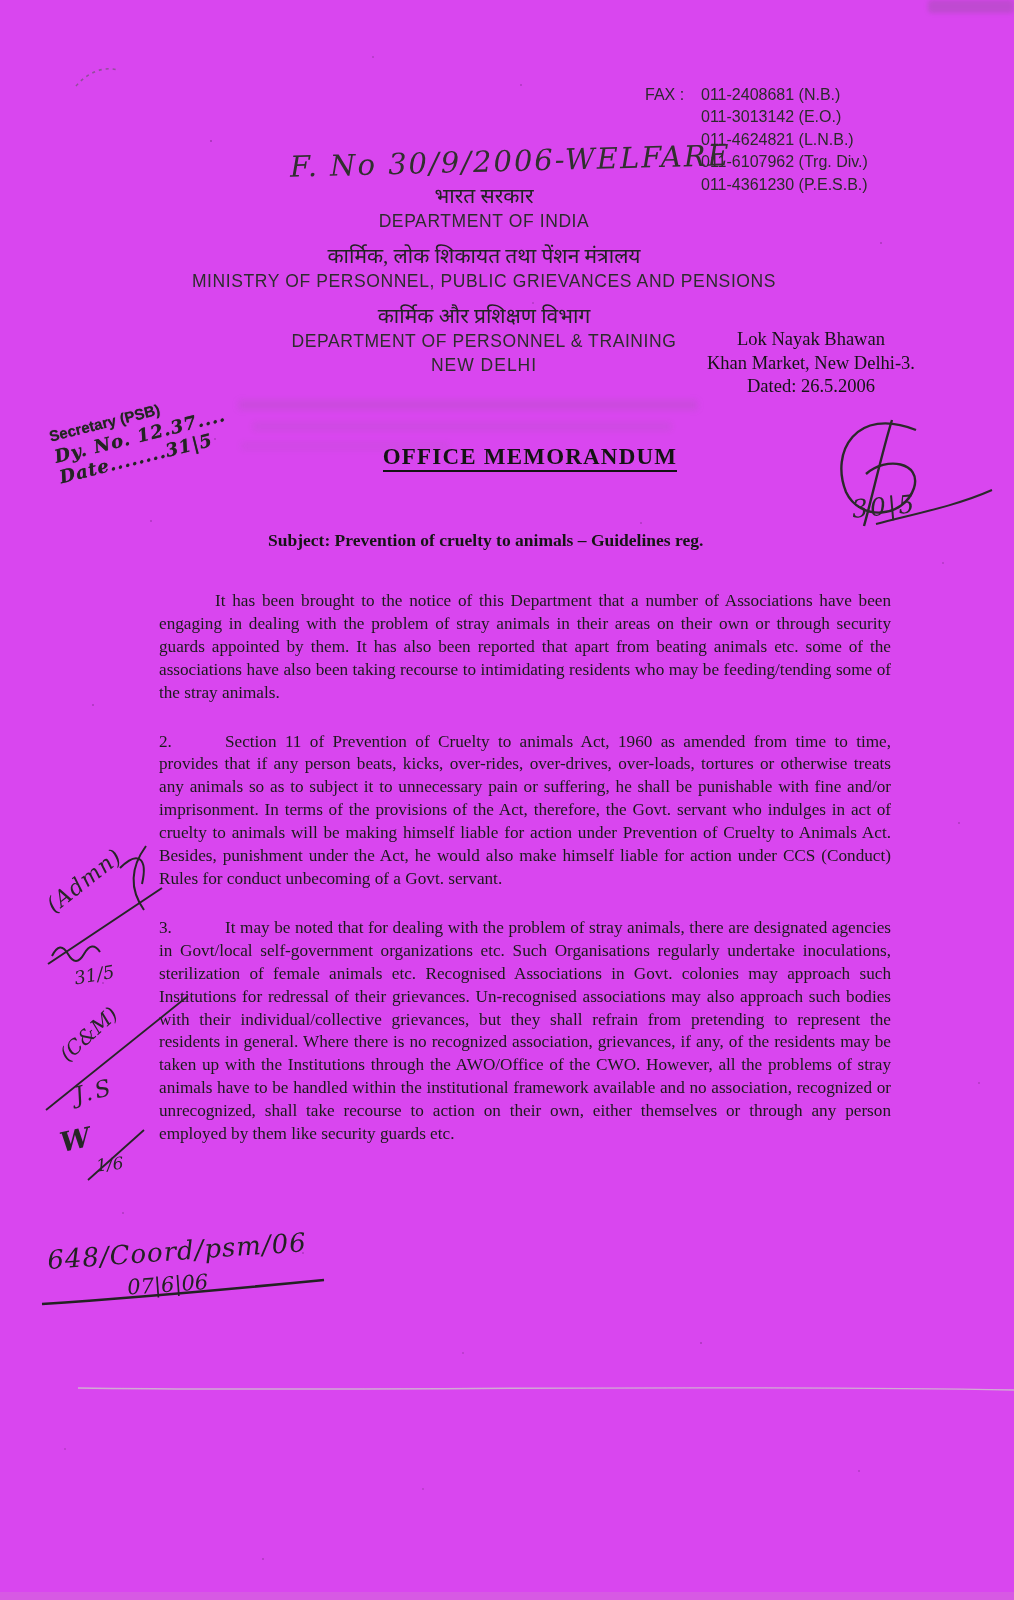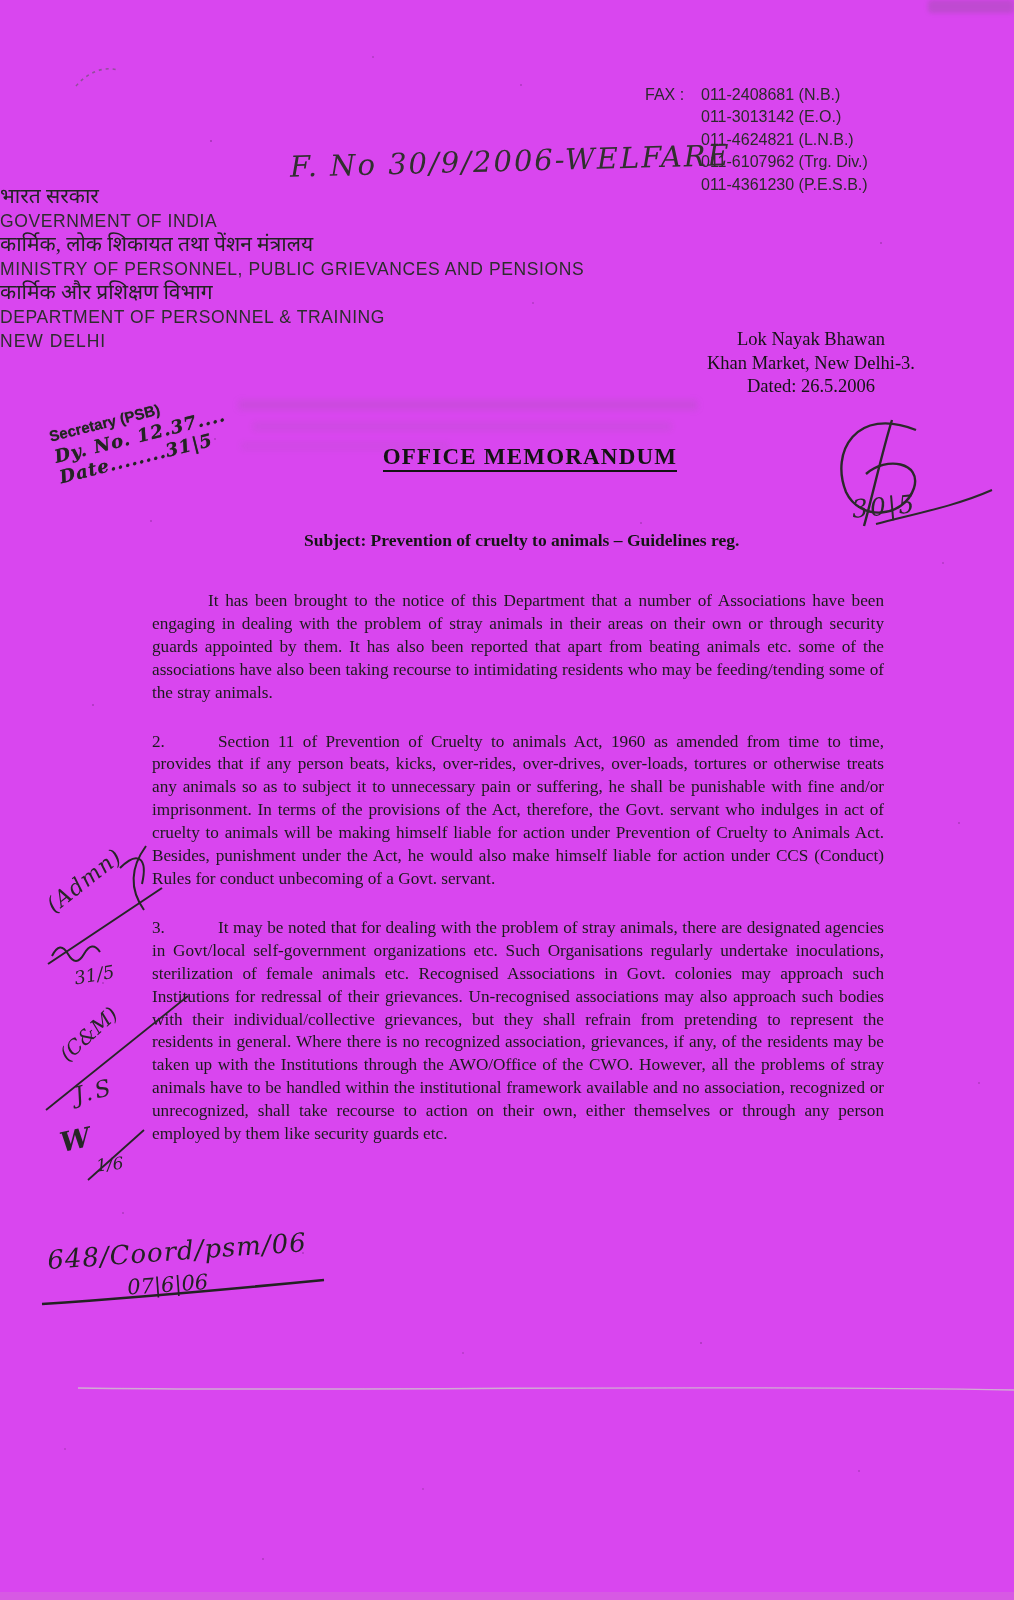--- a/index.html
+++ b/index.html
@@ -29,43 +29,43 @@
   .fax{position:absolute;left:645px;top:84px;font-family:"Liberation Sans",sans-serif;
        font-size:16px;line-height:22.4px;color:#2b2b2b;white-space:nowrap;}
   .fax-row{display:flex;}
   .fax-label{display:inline-block;width:56px;}
 
   
   .fno{position:absolute;left:290px;top:144px;font-family:"DejaVu Serif",serif;font-style:italic;
        font-size:29px;letter-spacing:2px;color:#30302e;transform:rotate(-1.5deg);white-space:nowrap;}
 
   
-  .letterhead{position:absolute;left:0;top:184px;width:968px;color:#222;}
+  .letterhead{position:absolute;left:0;top:184px;width:968px;text-align:center;color:#222;}
   .lh-hi{font-family:"Liberation Serif",serif;font-size:21px;line-height:24px;}
   .lh-en{font-family:"Liberation Sans",sans-serif;font-size:17.5px;line-height:21px;margin-top:3px;letter-spacing:.6px;color:#2d2d2d;}
   .lh-en.wide{letter-spacing:1px;}
-  .lh-gap{margin-top:0;}
+  .lh-gap{margin-top:12px;}
 
   
   .addr{position:absolute;right:124px;top:328px;text-align:center;font-size:18.5px;line-height:23.5px;color:#141414;}
 
   
   .stamp{position:absolute;left:52px;top:404px;transform:rotate(-14deg);
          font-family:"Liberation Sans",sans-serif;font-weight:bold;color:#232323;
          font-size:15px;line-height:21px;text-shadow:0 0 .7px #444;white-space:nowrap;}
   .stamp .hw{font-family:"DejaVu Serif",serif;font-style:italic;font-size:18px;letter-spacing:1px;}
 
   
   .memo-title{position:absolute;left:0;top:444px;width:1060px;text-align:center;}
   .memo-title span{font-weight:bold;font-size:23px;letter-spacing:1.2px;color:#131313;
        border-bottom:2.5px solid #131313;padding-bottom:1px;}
-  .subject{position:absolute;left:268px;top:530px;font-weight:bold;font-size:17.5px;color:#151515;white-space:nowrap;margin-left:36px;}
-
-  
-  .body-text{position:absolute;left:152px;top:590px;width:732px;font-size:17.2px;
+  .subject{position:absolute;left:268px;top:530px;font-weight:bold;font-size:17.5px;color:#151515;white-space:nowrap;}
+
+  
+  .body-text{position:absolute;left:159px;top:590px;width:732px;font-size:17.2px;
        line-height:22.9px;text-align:justify;color:#1b1b1b;}
   .body-text p{margin:0 0 26px 0;}
   .p-indent{text-indent:56px;}
   .pnum{display:inline-block;width:66px;text-indent:0;}
 
   
   .mn{position:absolute;font-family:"DejaVu Serif",serif;font-style:italic;color:#262626;white-space:nowrap;}
   .mn1{left:40px;top:868px;font-size:22px;transform:rotate(-38deg);letter-spacing:1px;}
   .mn2{left:74px;top:964px;font-size:18px;transform:rotate(-10deg);}
   .mn3{left:54px;top:1022px;font-size:20px;transform:rotate(-42deg);}
@@ -118,21 +118,21 @@
     <div class="fax-row">
       <span class="fax-label"></span>
       <span>011-4361230 (P.E.S.B.)</span>
     </div>
   </div>
 
   <div class="fno">F. No 30/9/2006-WELFARE</div>
 
   <div class="letterhead">
     <div class="lh-hi">भारत सरकार</div>
-    <div class="lh-en">GOVERNMENT OF INDIA</div>
+    <div class="lh-en">DEPARTMENT OF INDIA</div>
     <div class="lh-hi lh-gap">कार्मिक, लोक शिकायत तथा पेंशन मंत्रालय</div>
     <div class="lh-en">MINISTRY OF PERSONNEL, PUBLIC GRIEVANCES AND PENSIONS</div>
     <div class="lh-hi lh-gap">कार्मिक और प्रशिक्षण विभाग</div>
     <div class="lh-en">DEPARTMENT OF PERSONNEL &amp; TRAINING</div>
     <div class="lh-en wide">NEW DELHI</div>
   </div>
 
   <div class="addr">
     <div>Lok Nayak Bhawan</div>
     <div>Khan Market, New Delhi-3.</div>

